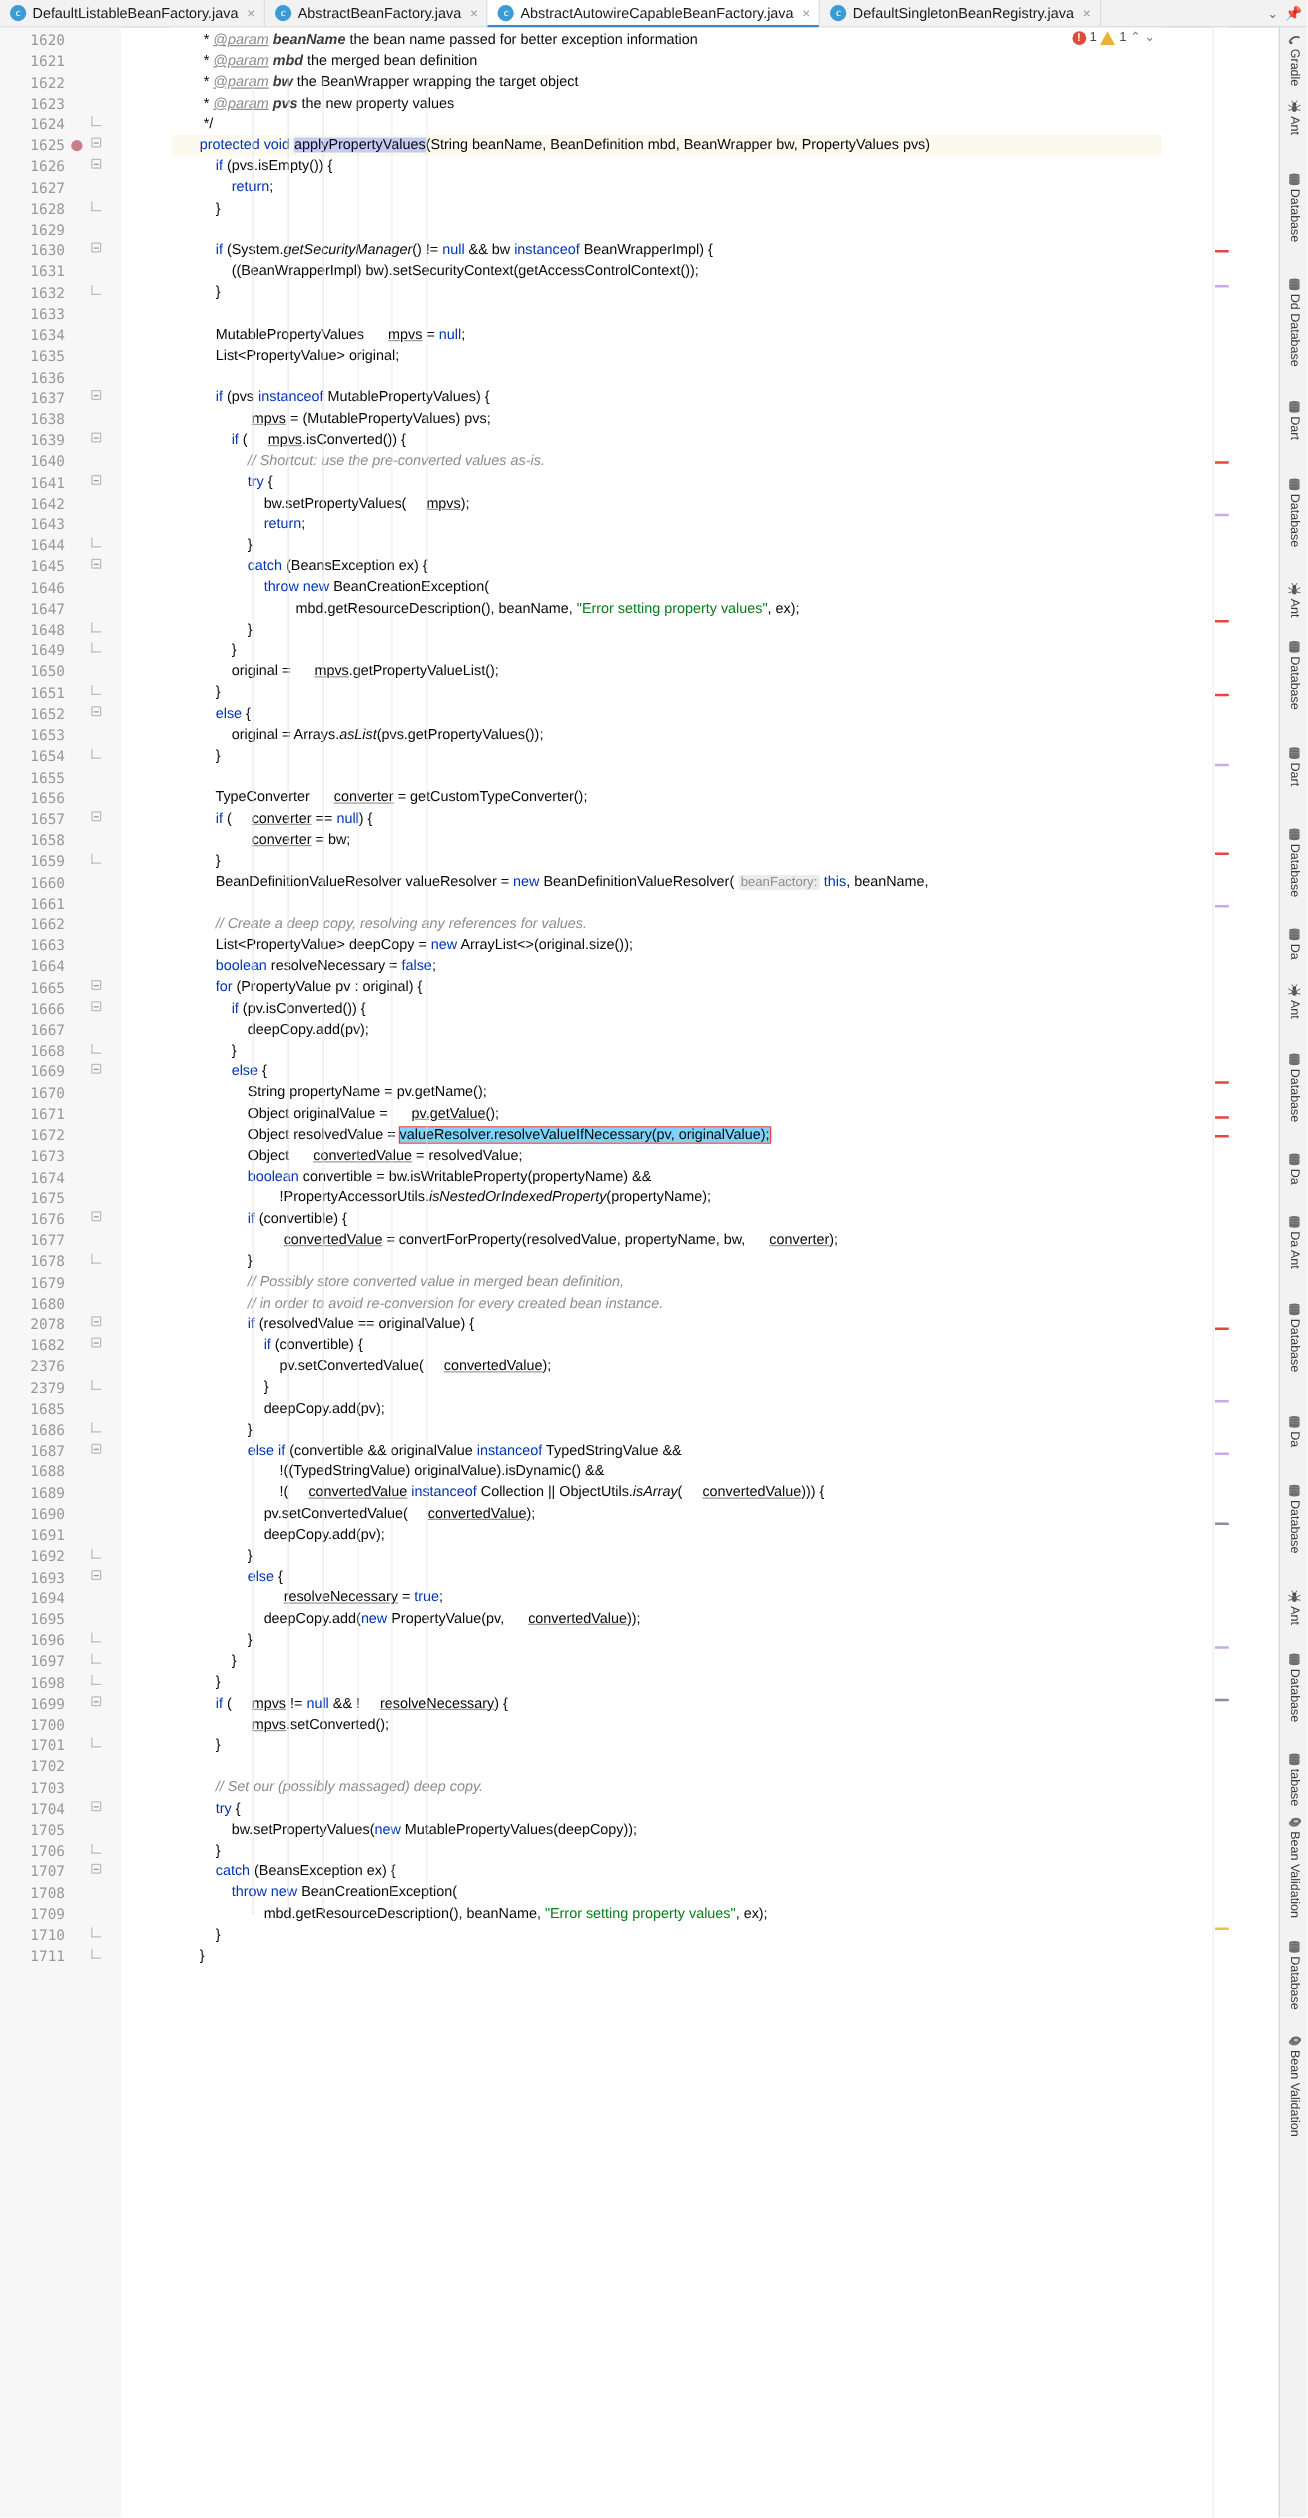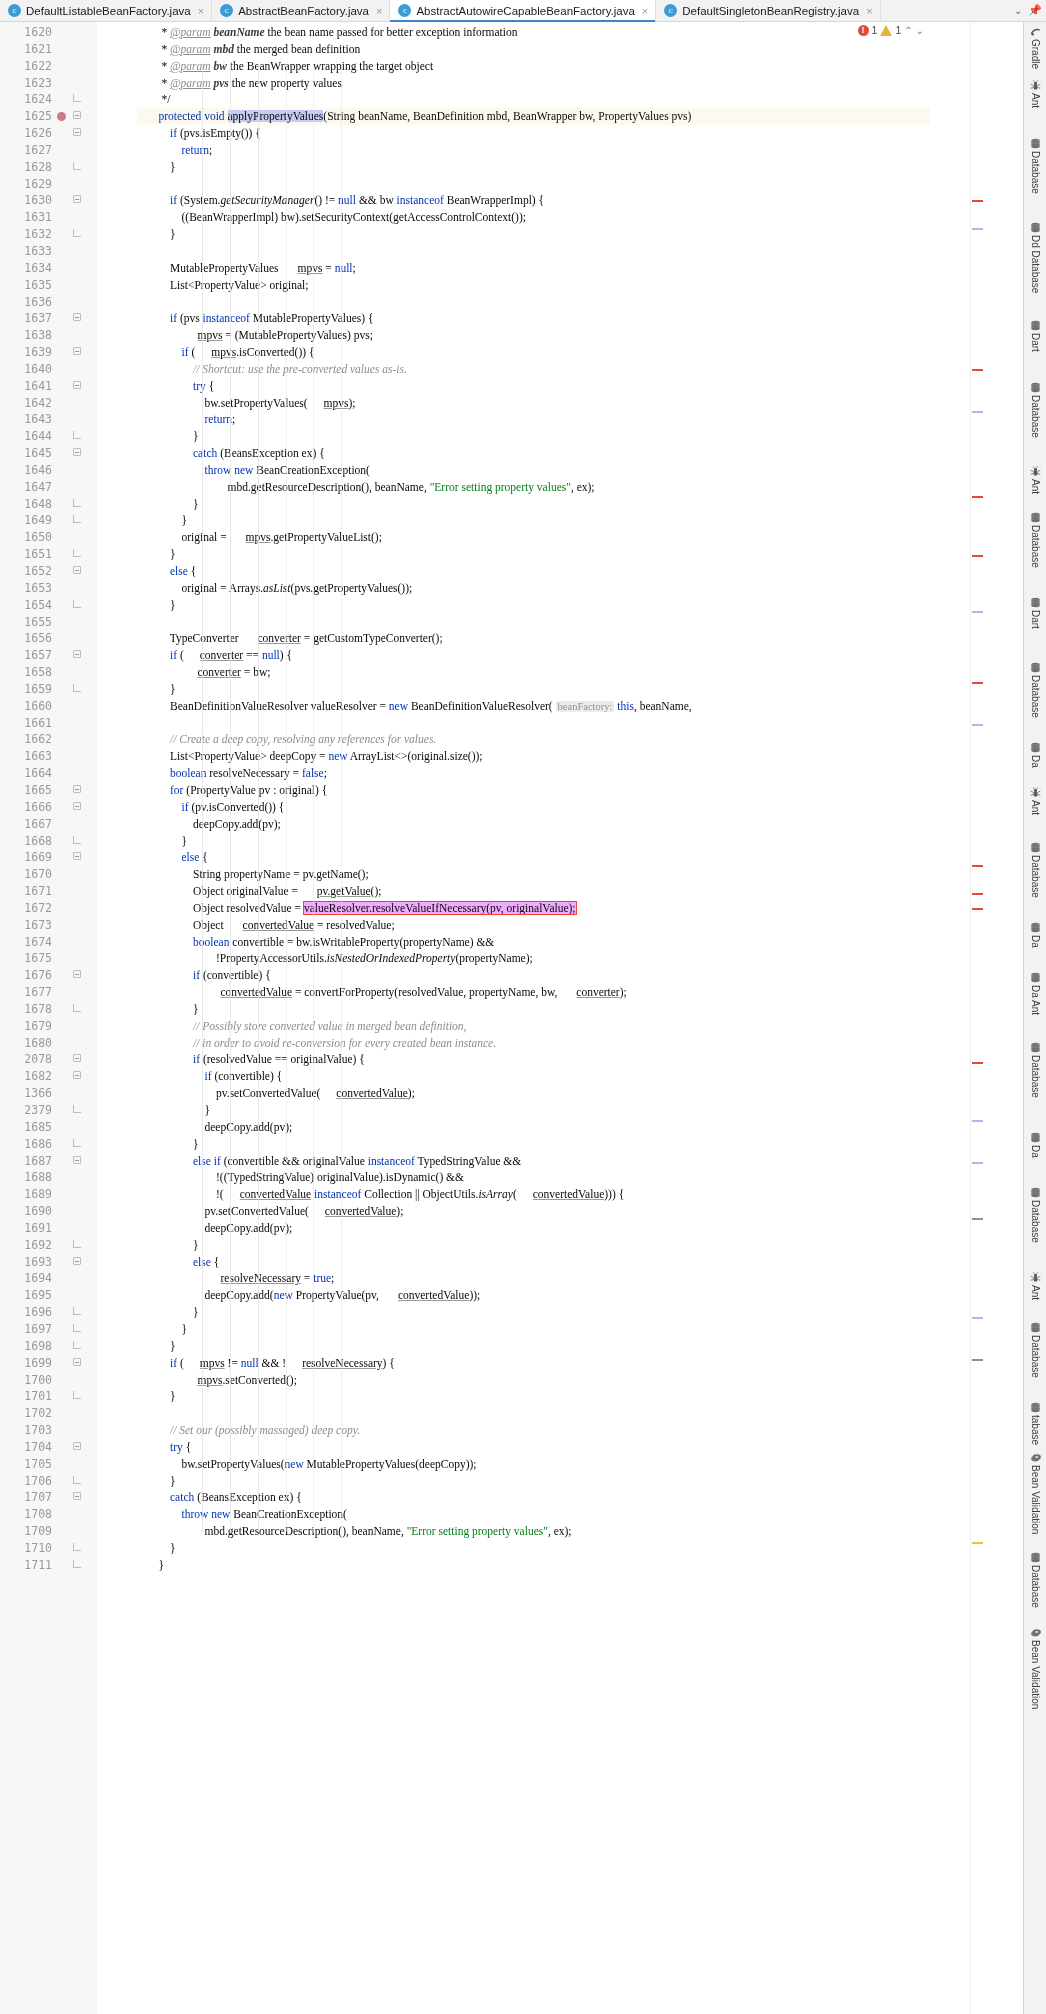--- a/index.html
+++ b/index.html
@@ -86,21 +86,21 @@
     display:inline-block; width: 8px; height: 8px;
     border-left: 1px solid #bdbdbd; border-bottom: 1px solid #bdbdbd;
   }
 
   
   .codewrap {
     flex: 1; position: relative; background: #ffffff;
     overflow: hidden;
   }
   .code {
-    font-family: Liberation Serif, serif;
+    font-family: Liberation Sans, sans-serif;
     font-size: 11.5px;
     line-height: 16.85px;
     white-space: pre;
     padding-top: 2px;
     color: #080808;
     position: relative;
   }
   .cl { height: 16.85px; position: relative; padding-left: 10px; }
   .cl.hl { background: #fcfaef; }
 
@@ -112,21 +112,21 @@
   
   .kw   { color: #0033b3; }
   .str  { color: #067d17; }
   .cmt  { color: #8c8c8c; font-style: italic; }
   .doctag { color: #8c8c8c; font-style: italic; text-decoration: underline; }
   .docparam { color: #3a3a3a; font-style: italic; font-weight: bold; }
   .stat { font-style: italic; }
   .fld  { text-decoration: underline; text-decoration-color:#9a9a9a;margin-left:16px; }
   .hint { background: #ececec; color: #8f8f8f; font-size: 10.5px; padding: 0 2px; border-radius: 2px; }
   .sel  { background: #c5cbf7; }
-  .boxed { outline: 1.5px solid #e8453c; outline-offset: 0px; background:#f0abfc; }
+  .boxed { outline: 1.5px solid #e8453c; outline-offset: 0px; background:#7dd3fc; }
 
   
   .stripe {
     width: 13px; min-width: 13px; background: #ffffff;
     position: relative; border-left: 1px solid #ededed;
   }
   .mk { position: absolute; left: 1px; width: 11px; height: 2px; }
 
   
   .rail {
@@ -506,21 +506,21 @@
           <span class="gnum">2078</span>
           <span class="gmark"></span>
           <span class="gfold"><span class="foldbox minus"></span></span>
         </div>
         <div class="gline">
           <span class="gnum">1682</span>
           <span class="gmark"></span>
           <span class="gfold"><span class="foldbox minus"></span></span>
         </div>
         <div class="gline">
-          <span class="gnum">1366</span>
+          <span class="gnum">2376</span>
           <span class="gmark"></span>
           <span class="gfold"></span>
         </div>
         <div class="gline">
           <span class="gnum">2379</span>
           <span class="gmark"></span>
           <span class="gfold"><span class="foldend"></span></span>
         </div>
         <div class="gline">
           <span class="gnum">1685</span>

